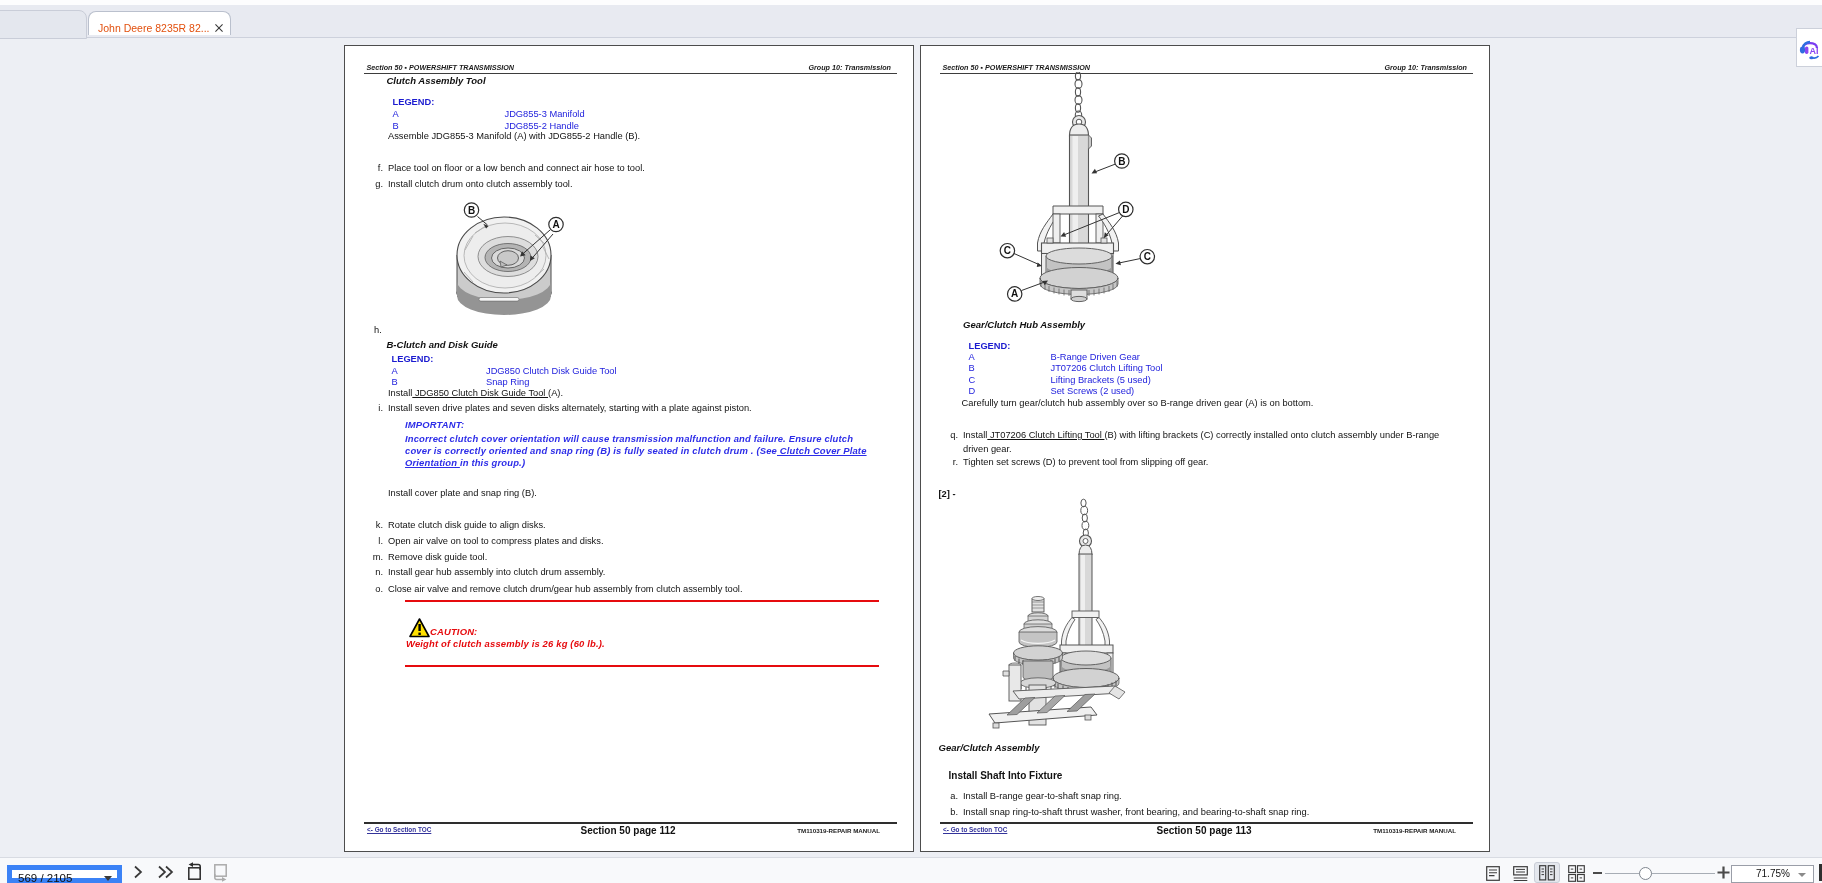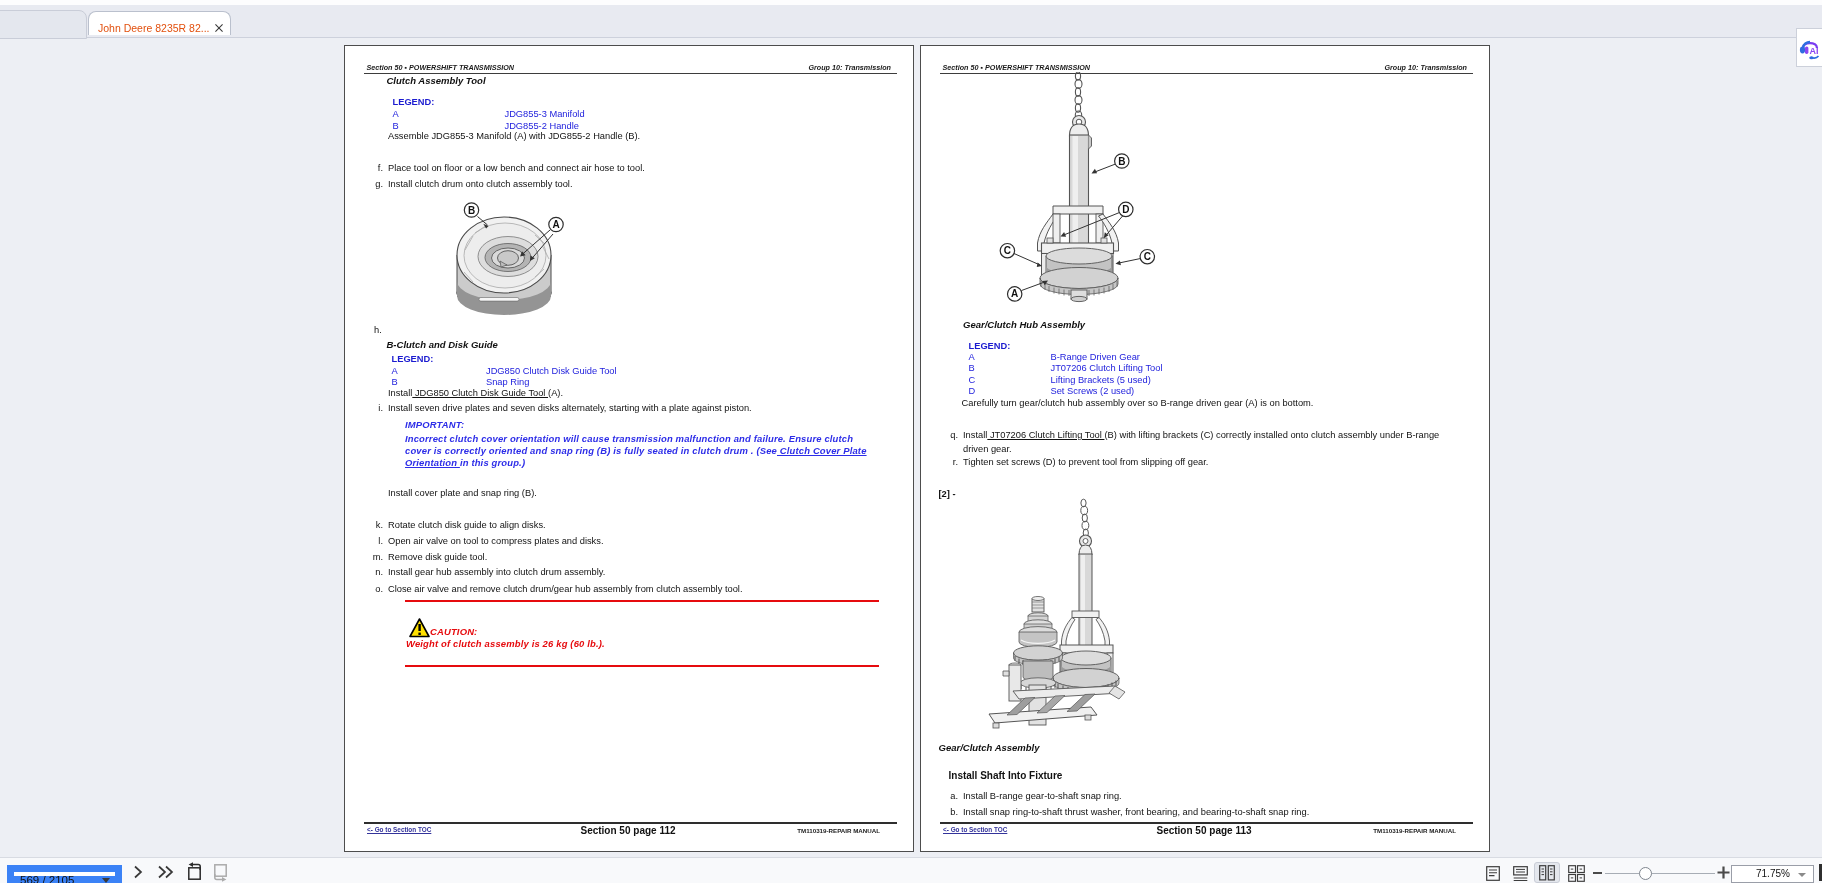--- a/index.html
+++ b/index.html
@@ -30,21 +30,21 @@
 .body { font-size:9.3px; color:#121212; white-space:nowrap; }
 .leg { font-size:9.3px; color:#2222dd; white-space:nowrap; }
 .leghdr { font-size:9.3px; font-weight:bold; color:#1b1bd0; }
 .imp { font-size:9.45px; letter-spacing:0.16px; font-weight:bold; font-style:italic; color:#2d2de8; white-space:nowrap; }
 .red { color:#e60b0e; }
 .redrule { height:2px; background:#e60b0e; }
 .marker { text-align:right; width:20px; }
 u.lk { text-decoration:underline; }
 
 #toolbar { left:0; top:857px; width:1822px; height:26px; background:#f8f9fb; border-top:1px solid #d8dbe2; }
-#pagebox { left:7px; top:6.5px; width:115px; height:18px; background:#fff; border:7px solid #3b82f6; font-size:11.5px; color:#111; line-height:16px; padding-left:6px; }
+#pagebox { left:7px; top:6.5px; width:115px; height:18px; background:#fff; border:5px solid #3b82f6; font-size:11.5px; color:#111; line-height:16px; padding-left:6px; }
 #pagebox .caret { position:absolute; right:5px; top:6px; width:0; height:0; border-left:4.5px solid transparent; border-right:4.5px solid transparent; border-top:5.5px solid #3a3a3a; }
 #zoombox { left:1731px; top:6.5px; width:83px; height:18px; background:#fff; border:1px solid #9a9ea8; font-size:10px; color:#111; line-height:16px; padding-left:24px; }
 #zoombox .caret { position:absolute; right:7px; top:7px; width:0; height:0; border-left:4px solid transparent; border-right:4px solid transparent; border-top:4px solid #8a8a8a; }
 </style>
 </head>
 <body>
 <div id="topstrip" class="abs"></div>
 <div id="tabbar" class="abs"></div>
 <div id="tab0" class="abs"></div>
 <div id="tab1" class="abs">

